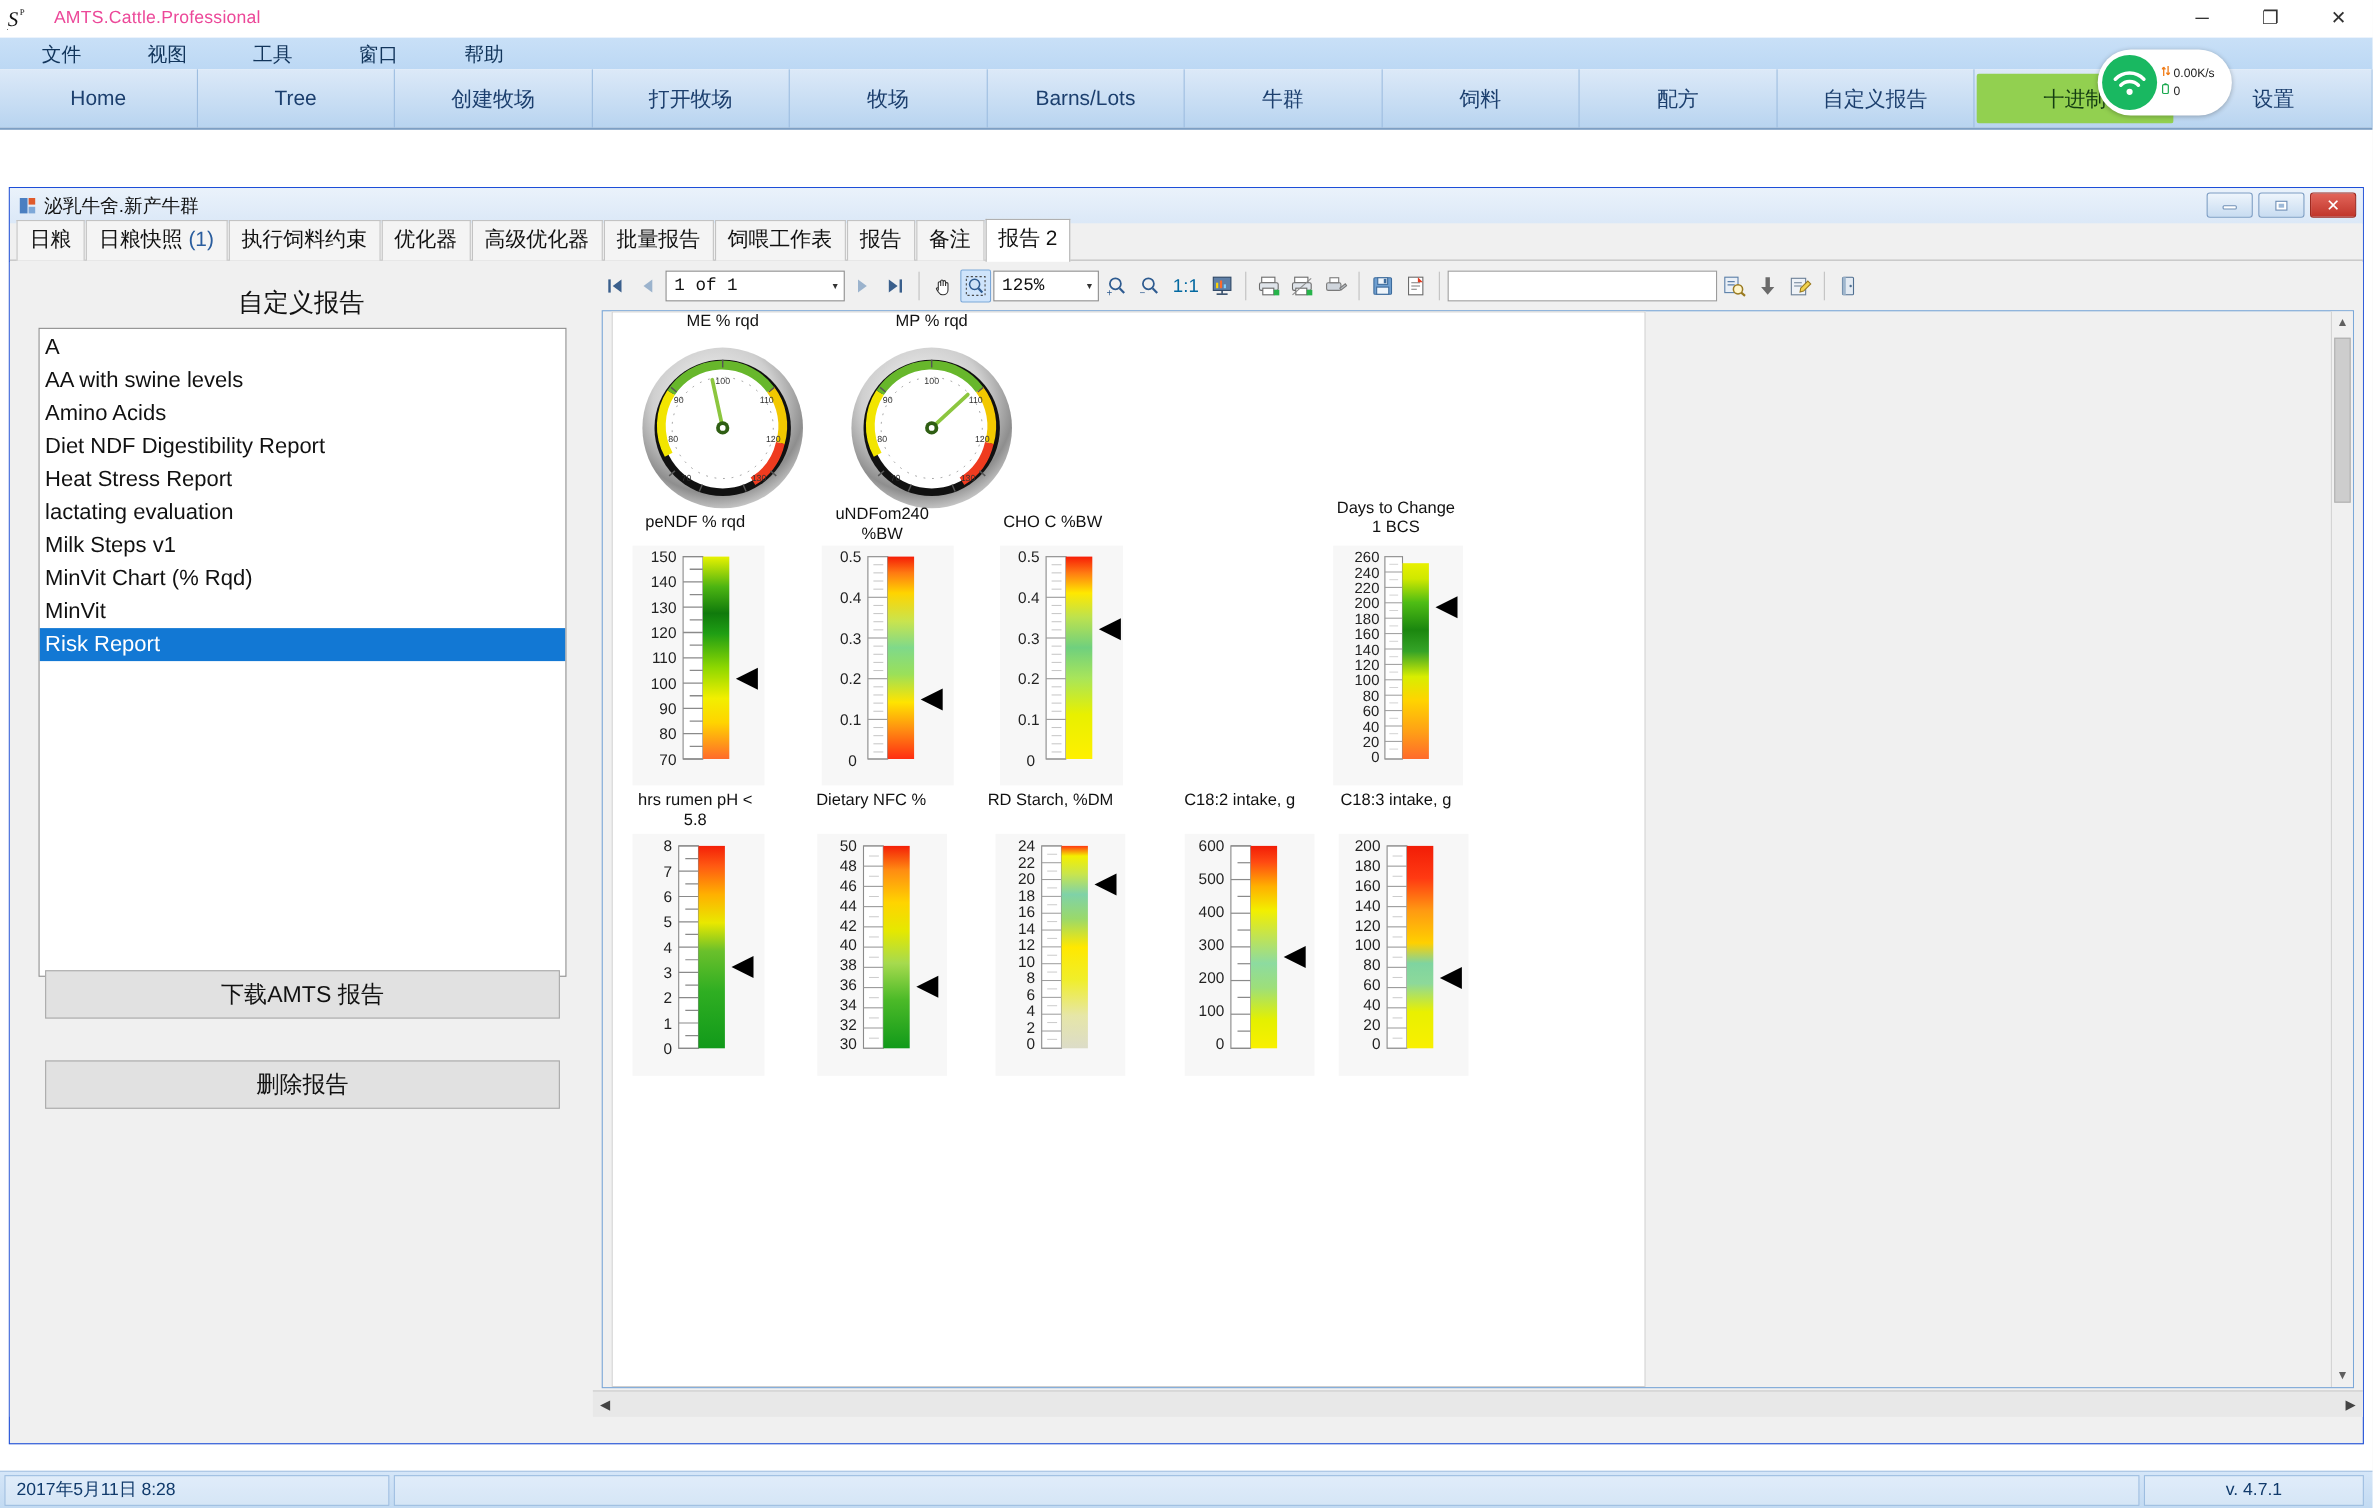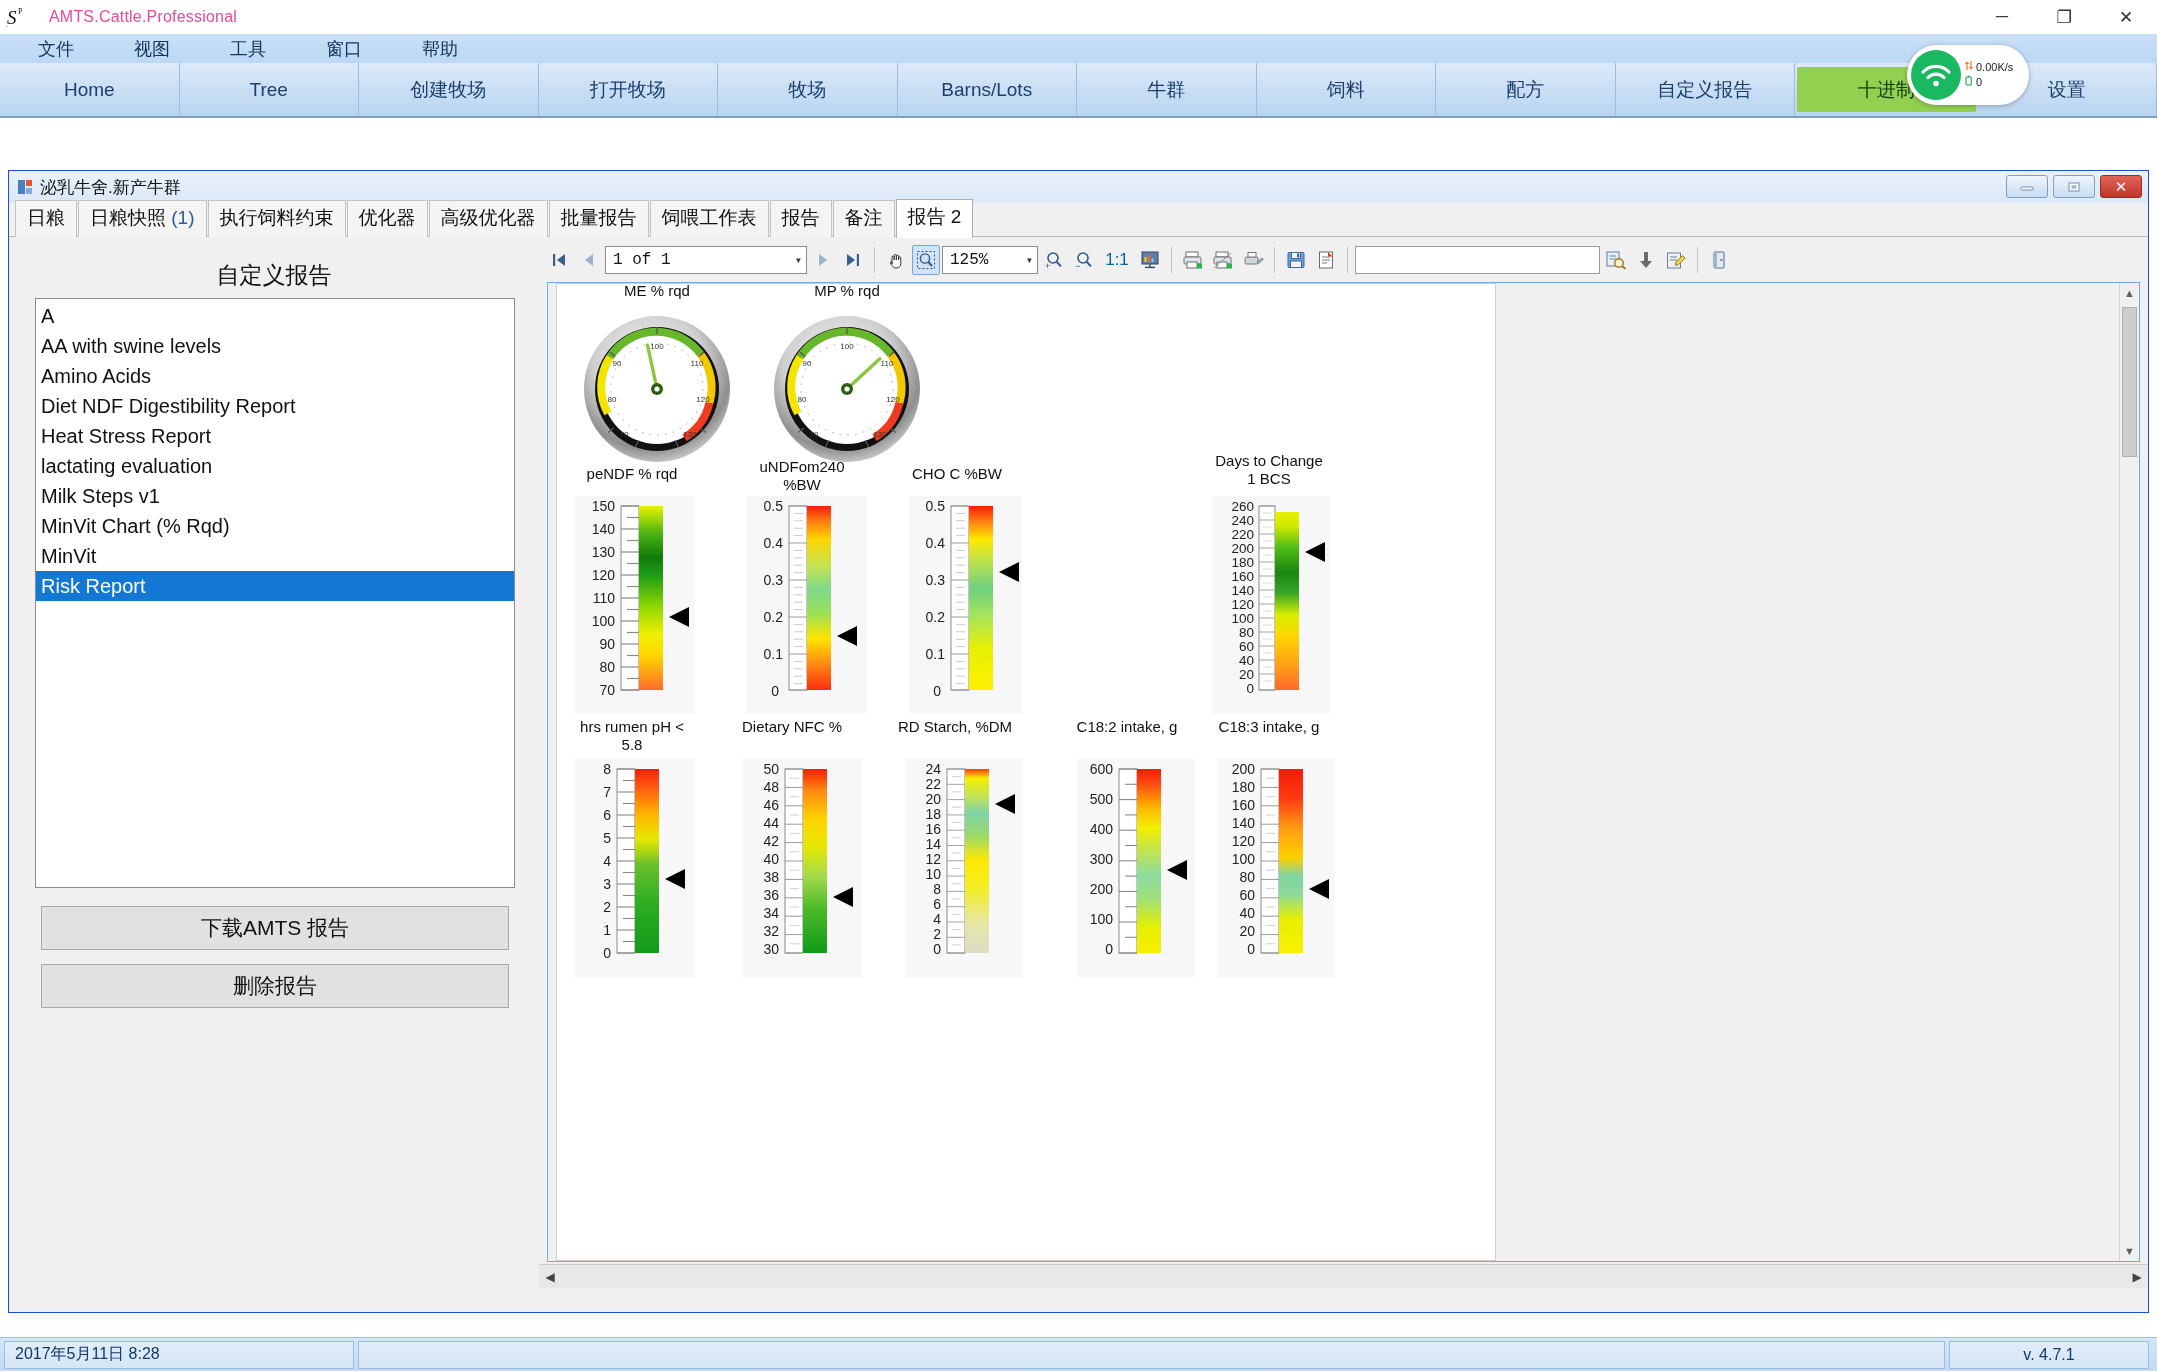--- a/index.html
+++ b/index.html
@@ -249,39 +249,39 @@
         <div class="li">Amino Acids</div>
         <div class="li">Diet NDF Digestibility Report</div>
         <div class="li">Heat Stress Report</div>
         <div class="li">lactating evaluation</div>
         <div class="li">Milk Steps v1</div>
         <div class="li">MinVit Chart (% Rqd)</div>
         <div class="li">MinVit</div>
         <div class="li sel">Risk Report</div>
       </div>
 
-      <div class="lpbtn" style="top:668px">下载AMTS 报告</div>
+      <div class="lpbtn" style="top:644px">下载AMTS 报告</div>
       <div class="lpbtn" style="top:726px">删除报告</div>
     </div>
 
     <div id="reportpane">
 
       <div id="rtoolbar">
         <div class="tbtn">
           <svg width="18" height="18" viewBox="0 0 18 18">
               <rect x="3" y="3" width="2.2" height="12" fill="#3a5f8c"></rect>
               <path d="M15 3 L7 9 L15 15 Z" fill="#3a5f8c"></path>
             </svg>
         </div>
         <div class="tbtn">
           <svg width="18" height="18" viewBox="0 0 18 18">
               <path d="M13 3 L5 9 L13 15 Z" fill="#9bb3cd"></path>
             </svg>
         </div>
-        <div class="tcombo" style="width:202px">
+        <div class="tcombo" style="width:163px">
           <span class="cv">1 of 1</span>
           <span class="carr">▾</span>
         </div>
         <div class="tbtn">
           <svg width="18" height="18" viewBox="0 0 18 18">
               <path d="M5 3 L13 9 L5 15 Z" fill="#9bb3cd"></path>
             </svg>
         </div>
         <div class="tbtn">
           <svg width="18" height="18" viewBox="0 0 18 18">

